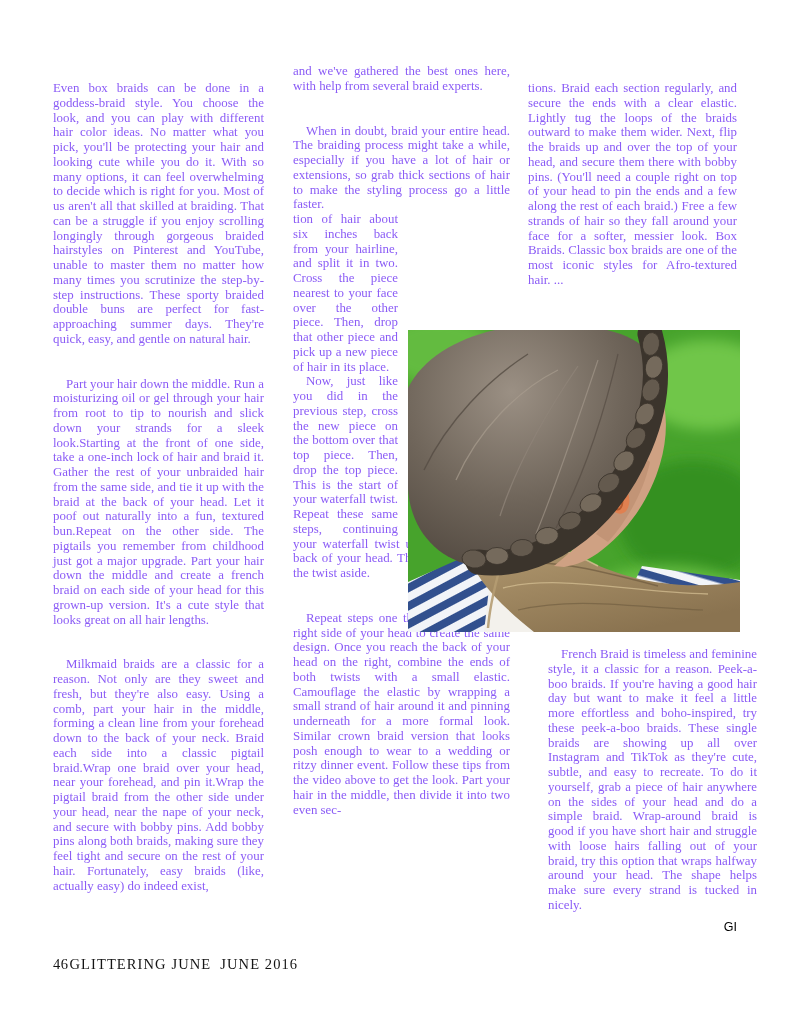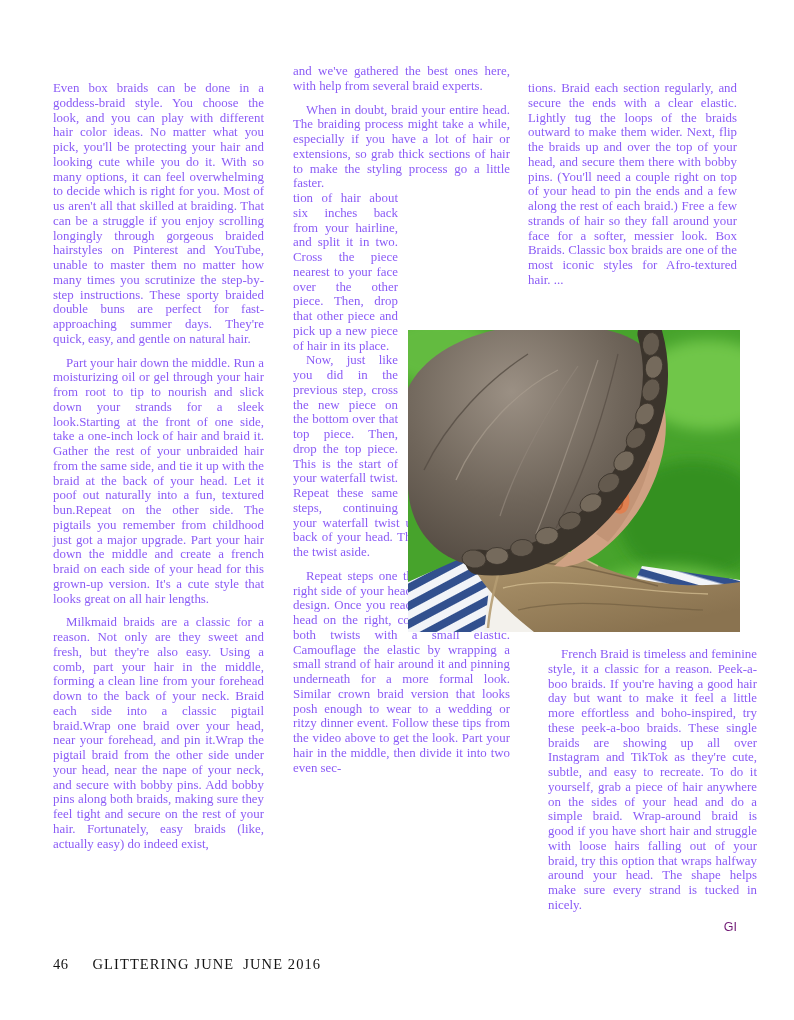--- a/index.html
+++ b/index.html
@@ -6,39 +6,39 @@
   body {
     width:794px; height:1020px; background:#ffffff; position:relative;
     overflow:hidden; font-family:"Liberation Serif", serif;
   }
   .col {
     position:absolute; font-size:12.9px; line-height:14.75px;
     text-align:justify; color:#8b5cf6;
   }
   .col p { margin:0; }
   p.indent { text-indent:13px; }
-  p.gap { margin-top:9px; }
+  p.gap { margin-top:30px; }
   #col1  { left:53px;  top:81px;  width:211px; }
   #col2  { left:293px; top:64px;  width:217px; }
   #col3a { left:528px; top:81px;  width:209px; }
   #col3b { left:528px; top:647px; width:209px;margin-left:20px; }
   .float-spacer { float:right; width:112px; height:322px; }
   .end-mark {
     position:absolute; left:528px; top:920px; width:209px; text-align:right;
-    font-family:"Liberation Sans", sans-serif; font-size:12.5px; color:#701a75;
+    font-family:"Liberation Sans", sans-serif; font-size:12.5px; color:#000000;
   }
   .photo {
     position:absolute; left:408px; top:330px; width:332px; height:302px;
   }
   .photo svg { display:block; width:100%; height:100%; }
   .footer {
     position:absolute; left:53px; top:956px; font-size:14.5px;
     color:#141414; letter-spacing:1.1px; white-space:nowrap;
   }
-  .footer .num { letter-spacing:0.5px; margin-right:24px;font-family:Liberation Serif, serif; }
+  .footer .num { letter-spacing:0.5px; margin-right:1px;font-family:Liberation Serif, serif; }
   .footer .issue { margin-left:9px; }
 </style>
 </head>
 <body>
 
 <div class="page">
 
   <div class="col" id="col1">
     <p>Even box braids can be done in a goddess-braid style. You choose the look, and you can play with different hair color ideas. No matter what you pick, you'll be protecting your hair and looking cute while you do it. With so many options, it can feel overwhelming to decide which is right for you. Most of us aren't all that skilled at braiding. That can be a struggle if you enjoy scrolling longingly through gorgeous braided hairstyles on Pinterest and YouTube, unable to master them no matter how many times you scrutinize the step-by-step instructions. These sporty braided double buns are perfect for fast-approaching summer days. They're quick, easy, and gentle on natural hair.</p>
     <p class="gap indent">Part your hair down the middle. Run a moisturizing oil or gel through your hair from root to tip to nourish and slick down your strands for a sleek look.Starting at the front of one side, take a one-inch lock of hair and braid it. Gather the rest of your unbraided hair from the same side, and tie it up with the braid at the back of your head. Let it poof out naturally into a fun, textured bun.Repeat on the other side. The pigtails you remember from childhood just got a major upgrade. Part your hair down the middle and create a french braid on each side of your head for this grown-up version. It's a cute style that looks great on all hair lengths.</p>

